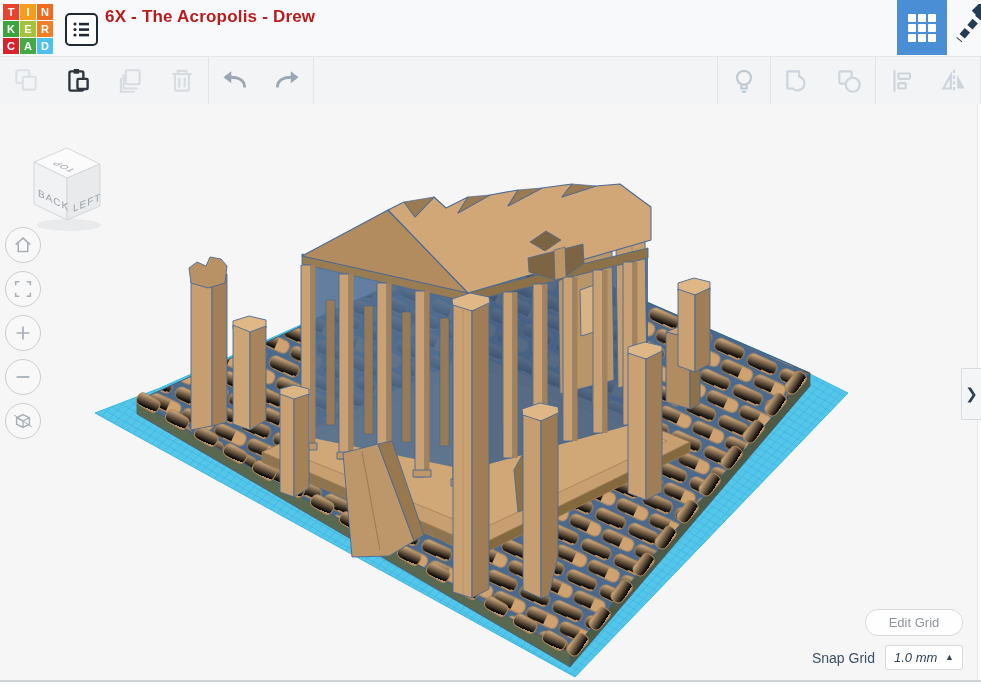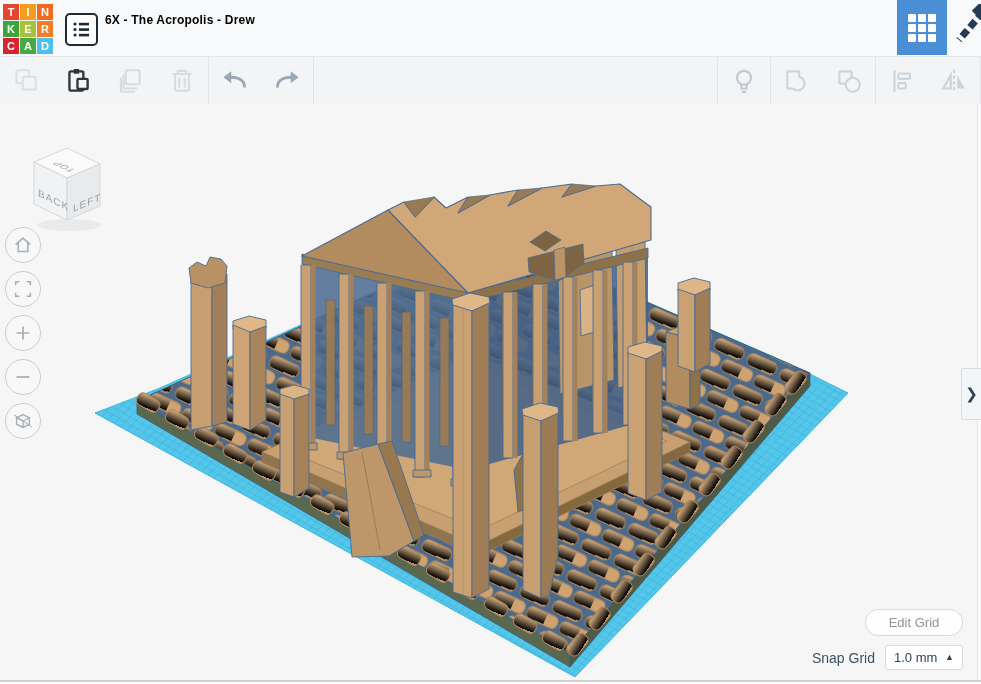--- a/index.html
+++ b/index.html
@@ -9,21 +9,21 @@
   
   .topbar{position:absolute;top:0;left:0;right:0;height:56px;background:#f8f9fa;border-bottom:1px solid #e4e6e8;}
   .logo{position:absolute;top:4px;left:3px;width:51px;height:51px;display:grid;
     grid-template-columns:16px 16px 16px;grid-template-rows:16px 16px 16px;gap:1px;}
   .logo span{display:flex;align-items:center;justify-content:center;color:#fff;font-size:11px;font-weight:bold;}
   .lc0{background:#e8432d}.lc1{background:#f59b1e}.lc2{background:#f0691f}
   .lc3{background:#3ba43c}.lc4{background:#a6c23b}.lc5{background:#f07e26}
   .lc6{background:#d6232e}.lc7{background:#45a945}.lc8{background:#4fc0ea}
   .listbtn{position:absolute;top:13px;left:65px;width:29px;height:29px;border:2px solid #1f2933;border-radius:5px;
     background:#fff;display:flex;align-items:center;justify-content:center;cursor:pointer;}
-  .title{position:absolute;top:13px;left:105px;font-size:12px;font-weight:600;color:#000000;letter-spacing:.2px;}
+  .title{position:absolute;top:7px;left:105px;font-size:17px;font-weight:600;color:#b91c1c;letter-spacing:.2px;}
   .gridbtn{position:absolute;top:0;right:34px;width:50px;height:55px;background:#4a8fd6;display:flex;align-items:center;justify-content:center;cursor:pointer;}
   .gridglyph{display:grid;grid-template-columns:8px 8px 8px;grid-template-rows:8px 8px 8px;gap:2px;}
   .gridglyph i{background:#fff;border-radius:1px;}
   .tooltip-cut{position:absolute;top:4px;right:0;width:28px;height:50px;overflow:hidden;}
 
   
   .toolbar{position:absolute;top:57px;left:0;right:0;height:47px;background:#f3f4f6;border-bottom:1px solid #e9eaec;
     display:flex;align-items:center;}
   .tgroup{display:flex;align-items:center;height:100%;}
   .tbtn{width:52px;height:34px;display:flex;align-items:center;justify-content:center;cursor:pointer;}
@@ -43,21 +43,21 @@
   .righttab{position:absolute;right:0;top:264px;width:19px;height:50px;background:#f4f5f6;
     border:1px solid #d9dcde;border-right:none;border-radius:2px 0 0 2px;display:flex;align-items:center;justify-content:center;
     color:#2e4154;font-size:15px;cursor:pointer;}
   .rightedge{position:absolute;right:0;top:0;bottom:0;width:3px;background:#fbfbfc;border-left:1px solid #e4e6e8;}
 
   .editgrid{position:absolute;right:18px;top:505px;width:96px;height:25px;background:#fefefe;border:1px solid #d7dadd;
     border-radius:13px;color:#8f959c;font-size:13px;display:flex;align-items:center;justify-content:center;cursor:pointer;}
   .snaprow{position:absolute;right:18px;top:541px;display:flex;align-items:center;gap:10px;}
   .snaplabel{color:#3c5064;font-size:14px;}
   .snapsel{width:78px;height:25px;background:#fff;border:1px solid #d7dadd;border-radius:3px;display:flex;align-items:center;
-    justify-content:space-between;padding:0 8px;box-sizing:border-box;cursor:pointer;color:#2f4254;font-size:13px;}
+    justify-content:space-between;padding:0 8px;box-sizing:border-box;cursor:pointer;color:#2f4254;font-size:13px;font-style:italic;}
   .caret{font-size:9px;color:#2f4254;line-height:1;}
 </style>
 </head>
 <body>
 
 <div class="app">
 
   <div class="topbar">
     <div class="logo">
       <span class="lc0">T</span>

